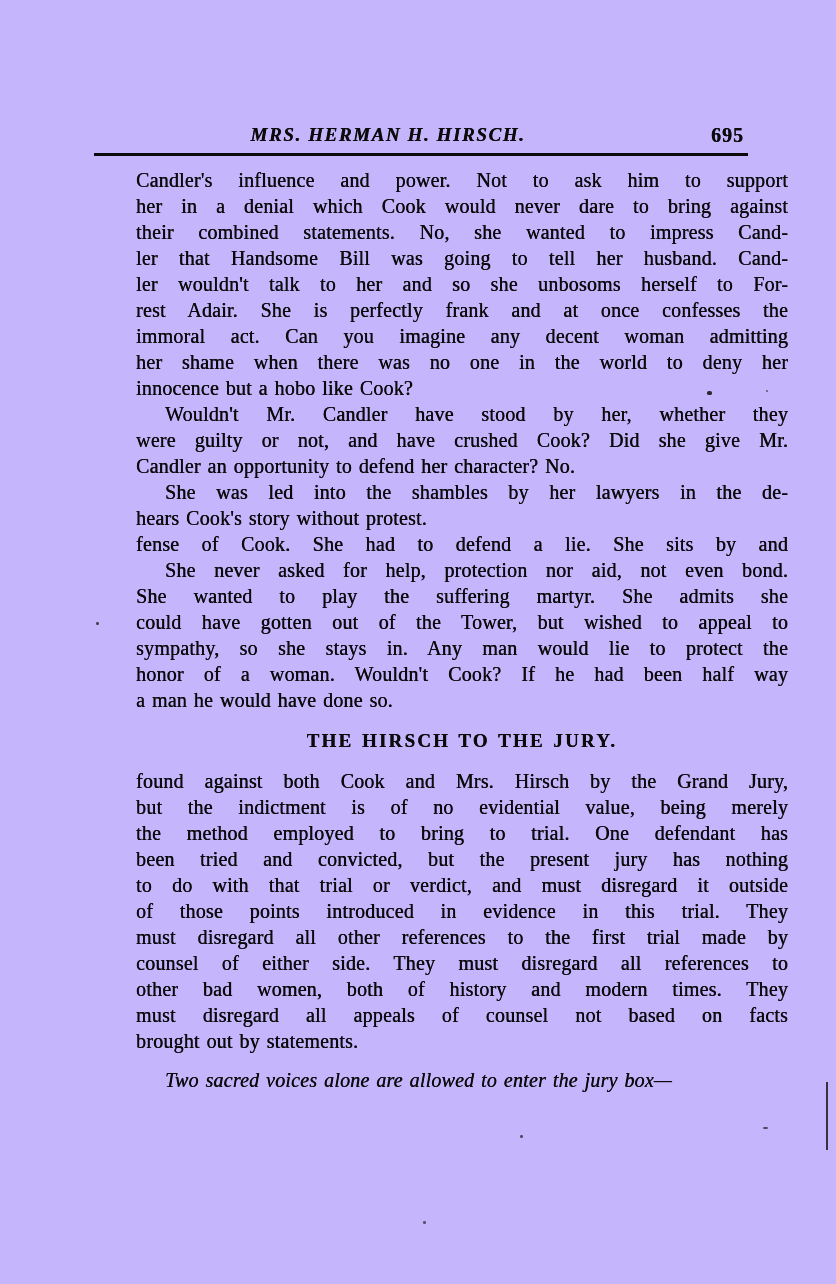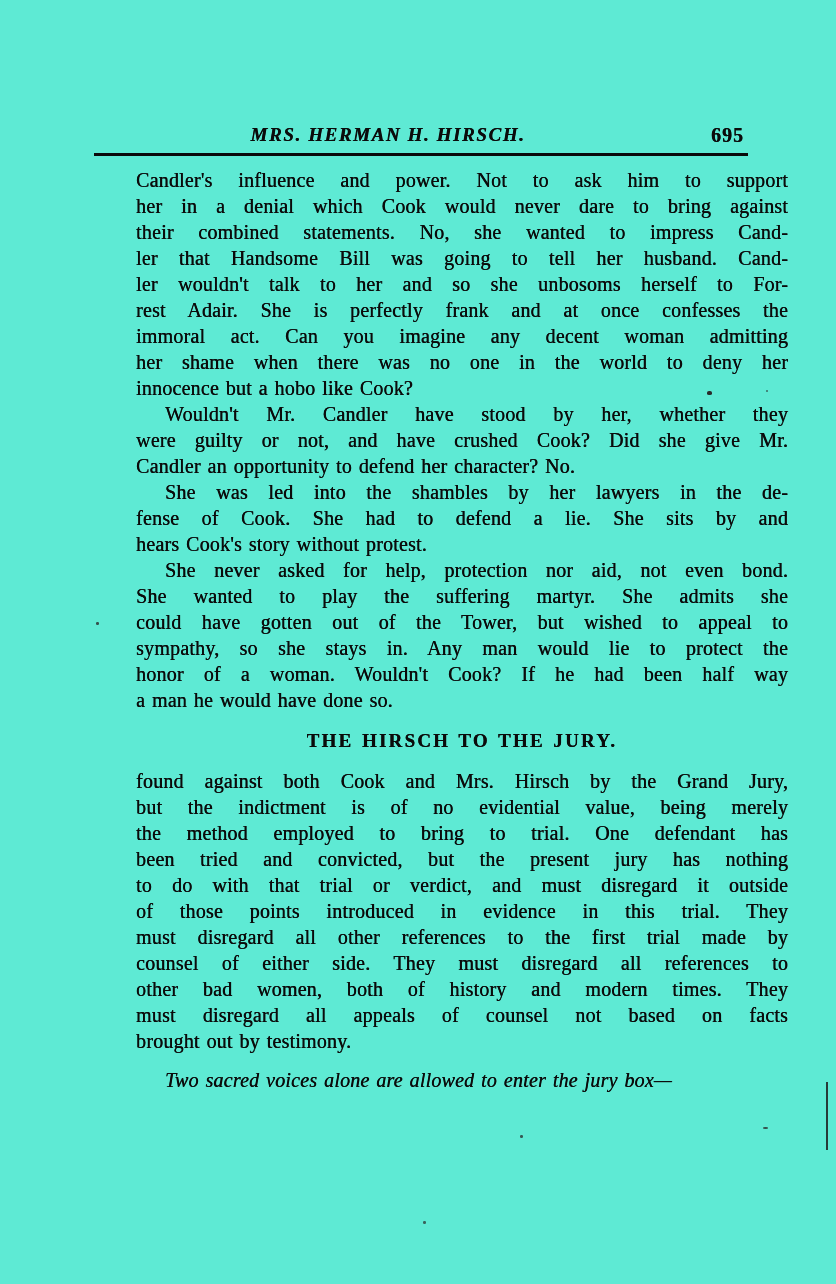--- a/index.html
+++ b/index.html
@@ -8,21 +8,21 @@
     width: 836px;
     height: 1284px;
     background: #fdfdfb;
     overflow: hidden;
   }
 
   .scan-page {
     position: relative;
     width: 836px;
     height: 1284px;
-    background: #5eead4;
+    background: #c4b5fd;
     color: #0b0b0b;
     font-family: "Liberation Serif", "DejaVu Serif", serif;
   }
 
   .text-block {
     position: absolute;
     left: 94px;
     top: 124px;
     width: 652px;
   }
@@ -149,22 +149,22 @@
         <div class="line">her shame when there was no one in the world to deny her</div>
         <div class="line last">innocence but a hobo like Cook?</div>
       </div>
       <div class="paragraph">
         <div class="line indent">Wouldn't Mr. Candler have stood by her, whether they</div>
         <div class="line">were guilty or not, and have crushed Cook?  Did she give Mr.</div>
         <div class="line last">Candler an opportunity to defend her character?  No.</div>
       </div>
       <div class="paragraph">
         <div class="line indent">She was led into the shambles by her lawyers in the de-</div>
+        <div class="line last">hears Cook's story without protest.</div>
         <div class="line">fense of Cook.  She had to defend a lie.  She sits by and</div>
-        <div class="line last">hears Cook's story without protest.</div>
       </div>
       <div class="paragraph">
         <div class="line indent">She never asked for help, protection nor aid, not even bond.</div>
         <div class="line">She wanted to play the suffering martyr.  She admits she</div>
         <div class="line">could have gotten out of the Tower, but wished to appeal to</div>
         <div class="line">sympathy, so she stays in.  Any man would lie to protect the</div>
         <div class="line">honor of a woman.  Wouldn't Cook?  If he had been half way</div>
         <div class="line last">a man he would have done so.</div>
       </div>
       <div class="section-heading">THE HIRSCH TO THE JURY.</div>
@@ -172,21 +172,21 @@
         <div class="line">found against both Cook and Mrs. Hirsch by the Grand Jury,</div>
         <div class="line">but the indictment is of no evidential value, being merely</div>
         <div class="line">the method employed to bring to trial.  One defendant has</div>
         <div class="line">been tried and convicted, but the present jury has nothing</div>
         <div class="line">to do with that trial or verdict, and must disregard it outside</div>
         <div class="line">of those points introduced in evidence in this trial.  They</div>
         <div class="line">must disregard all other references to the first trial made by</div>
         <div class="line">counsel of either side.  They must disregard all references to</div>
         <div class="line">other bad women, both of history and modern times.  They</div>
         <div class="line">must disregard all appeals of counsel not based on facts</div>
-        <div class="line last">brought out by testimony.</div>
+        <div class="line last">brought out by statements.</div>
       </div>
       <div class="paragraph extra-space">
         <div class="line last indent">Two sacred voices alone are allowed to enter the jury box—</div>
       </div>
     </div>
 
   <div class="speck s1"></div>
   <div class="speck s2"></div>
   <div class="speck s3"></div>
   <div class="speck s4"></div>

